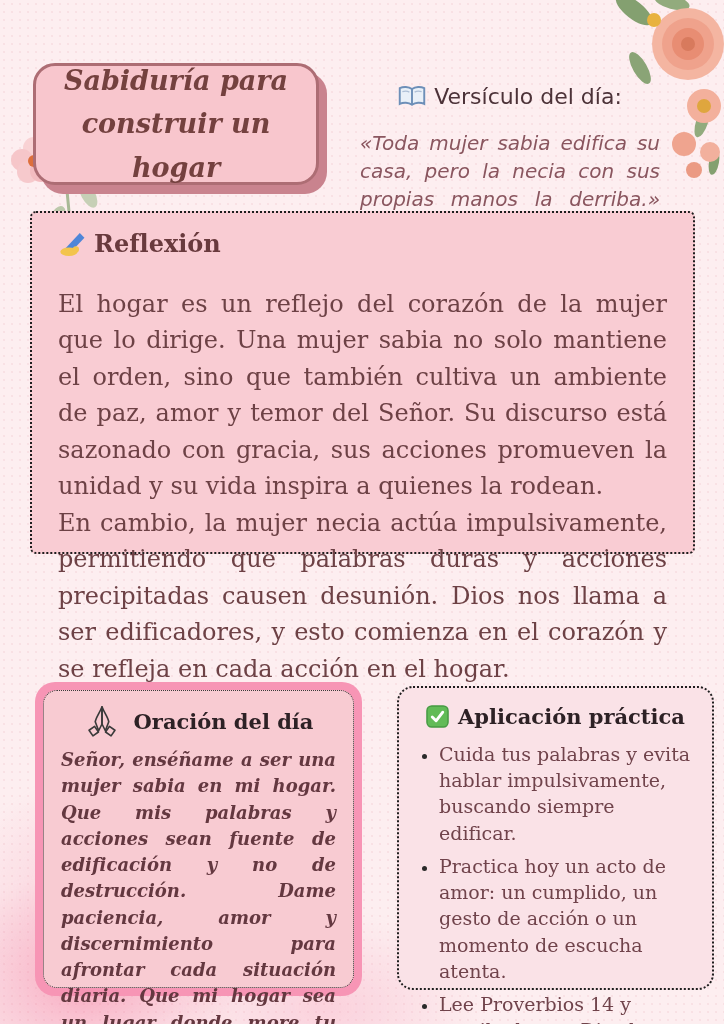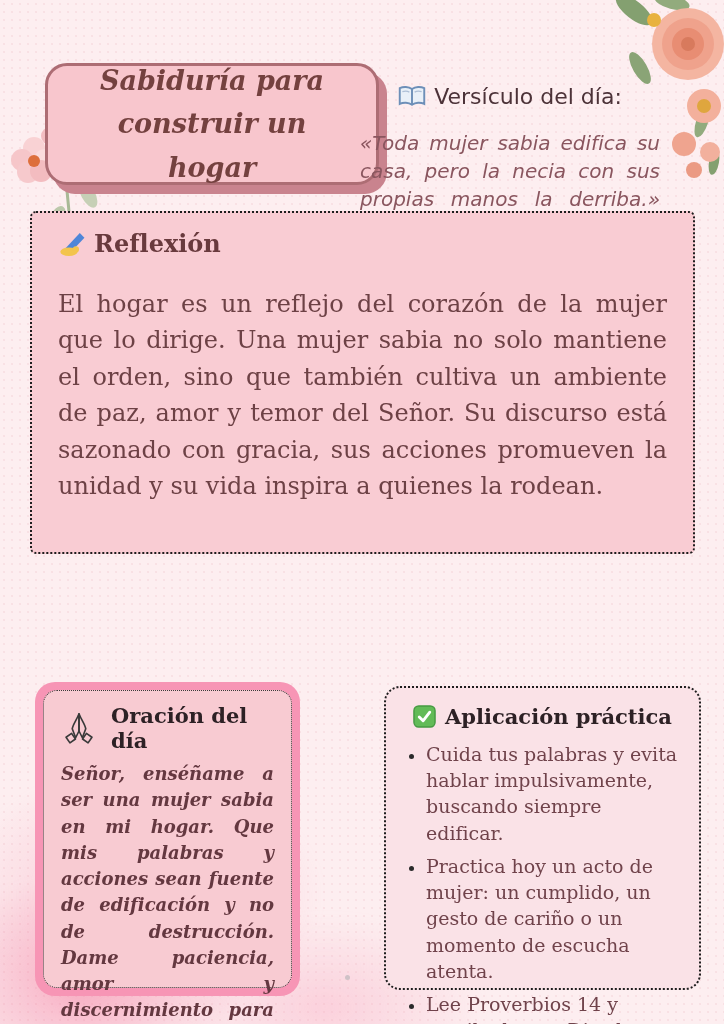--- a/index.html
+++ b/index.html
@@ -27,21 +27,21 @@
   .wc2 { left: -90px; top: 868px; width: 340px; height: 240px;
          background: radial-gradient(ellipse at center, rgba(243,118,156,0.5) 0%, rgba(243,118,156,0) 66%);
          filter: blur(6px); }
   .wc3 { left: 160px; top: 912px; width: 330px; height: 190px;
          background: radial-gradient(ellipse at center, rgba(248,168,192,0.42) 0%, rgba(248,168,192,0) 68%);
          filter: blur(6px); }
   .spk { position: absolute; border-radius: 50%; }
 
   
   .title-box {
-    position: absolute; left: 45px; top: 63px; width: 334px; height: 122px;
+    position: absolute; left: 33px; top: 63px; width: 286px; height: 122px;
     background: #f8c6cd;
     border: 3px solid #ad6d74;
     border-radius: 22px;
     box-shadow: 8px 9px 0 #c9838e;
     display: flex; align-items: center; justify-content: center;
   }
   .title-text {
     font-family: "DejaVu Serif", serif;
     font-style: italic; font-weight: bold;
     font-size: 27px; line-height: 1.6;
@@ -78,21 +78,21 @@
   }
   .reflection-body {
     margin-top: 28px;
     font-family: "DejaVu Serif", serif;
     font-size: 24px; line-height: 1.52;
     color: #6d4145; text-align: justify;
   }
 
   
   .prayer-outer {
-    position: absolute; left: 35px; top: 682px; width: 265px; height: 314px;
+    position: absolute; left: 35px; top: 682px; width: 327px; height: 314px;
     background: #f795b5; border-radius: 20px; padding: 8px;
   }
   .prayer-inner {
     width: 100%; height: 100%;
     background: #f8cbd2;
     border: 1.5px dotted #3a3a3a; border-radius: 14px;
     padding: 12px 17px 0 17px;
   }
   .prayer-heading {
     display: flex; align-items: center; justify-content: center; gap: 14px;
@@ -102,21 +102,21 @@
   .prayer-text {
     margin-top: 8px;
     font-family: "DejaVu Serif", serif;
     font-style: italic; font-weight: bold;
     font-size: 18px; line-height: 1.46;
     color: #643840; text-align: justify;
   }
 
   
   .application-box {
-    position: absolute; left: 384px; top: 686px; width: 317px; height: 304px;
+    position: absolute; left: 397px; top: 686px; width: 317px; height: 304px;
     background: #fae2e7;
     border: 2.5px dotted #1e1e1e; border-radius: 16px;
     padding: 16px 16px 0 16px;
   }
   .application-heading {
     display: flex; align-items: center; justify-content: center; gap: 9px;
     font-family: "DejaVu Serif", serif;
     font-weight: bold; font-size: 21px; color: #2d2125;
   }
   .application-list {
@@ -228,20 +228,21 @@
       <svg class="icon" width="28" height="26" viewBox="0 0 36 30">
         <path d="M28 1 L34 7 L16 26 L10 20 Z" fill="#4f86d8"></path>
         <path d="M10 20 L16 26 L8 28 Z" fill="#2f5ea8"></path>
         <ellipse cx="14" cy="25" rx="11" ry="5.5" fill="#f3c44d"></ellipse>
         <circle cx="23" cy="22" r="4" fill="#f3c44d"></circle>
       </svg>
       <span>Reflexión</span>
     </div>
     <div class="reflection-body">
       <p>El hogar es un reflejo del corazón de la mujer que lo dirige. Una mujer sabia no solo mantiene el orden, sino que también cultiva un ambiente de paz, amor y temor del Señor. Su discurso está sazonado con gracia, sus acciones promueven la unidad y su vida inspira a quienes la rodean.</p>
+      <p>En cambio, la mujer necia actúa impulsivamente, permitiendo que palabras duras y acciones precipitadas causen desunión. Dios nos llama a ser edificadores, y esto comienza en el corazón y se refleja en cada acción en el hogar.</p>
     </div>
   </div>
 
   <div class="prayer-outer">
     <div class="prayer-inner">
       <div class="prayer-heading">
         <svg class="icon" width="36" height="36" viewBox="0 0 48 48" fill="none" stroke="#3a3a3a" stroke-width="2.2" stroke-linejoin="round">
           <path d="M24 5 C21 13 16 19 15 25 L19.5 37 L24 28 Z"></path>
           <path d="M24 5 C27 13 32 19 33 25 L28.5 37 L24 28 Z"></path>
           <rect x="8.5" y="33" width="9" height="9" transform="rotate(-35 13 37.5)"></rect>
@@ -256,18 +257,18 @@
   <div class="application-box">
     <div class="application-heading">
       <svg class="icon" width="23" height="23" viewBox="0 0 24 24">
         <rect x="1" y="1" width="22" height="22" rx="5" fill="#62bb57" stroke="#459a42" stroke-width="1.5"></rect>
         <path d="M6.5 12.5 L10.5 16.5 L17.5 7.5" stroke="#ffffff" stroke-width="3" fill="none" stroke-linecap="round" stroke-linejoin="round"></path>
       </svg>
       <span>Aplicación práctica</span>
     </div>
     <ul class="application-list">
       <li>Cuida tus palabras y evita hablar impulsivamente, buscando siempre edificar.</li>
-      <li>Practica hoy un acto de mujer: un cumplido, un gesto de cariño o un momento de escucha atenta.</li>
+      <li>Practica hoy un acto de amor: un cumplido, un gesto de acción o un momento de escucha atenta.</li>
       <li>Lee Proverbios 14 y escribe lo que Dios le habla a tu corazón sobre la sabiduría en el hogar.</li>
     </ul>
   </div>
 
 </div>
 
 </body></html>

